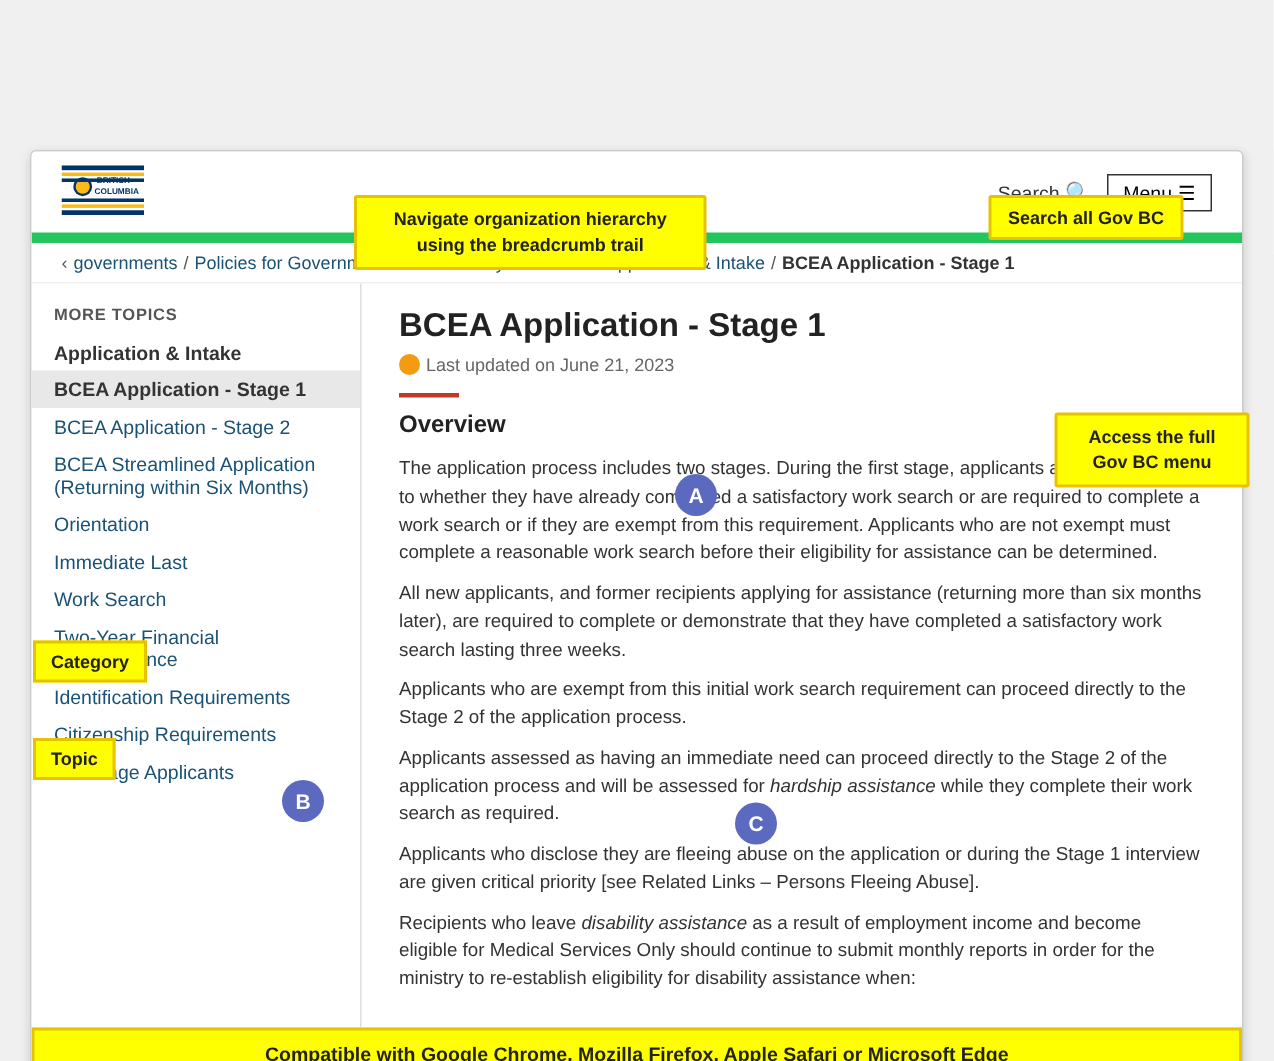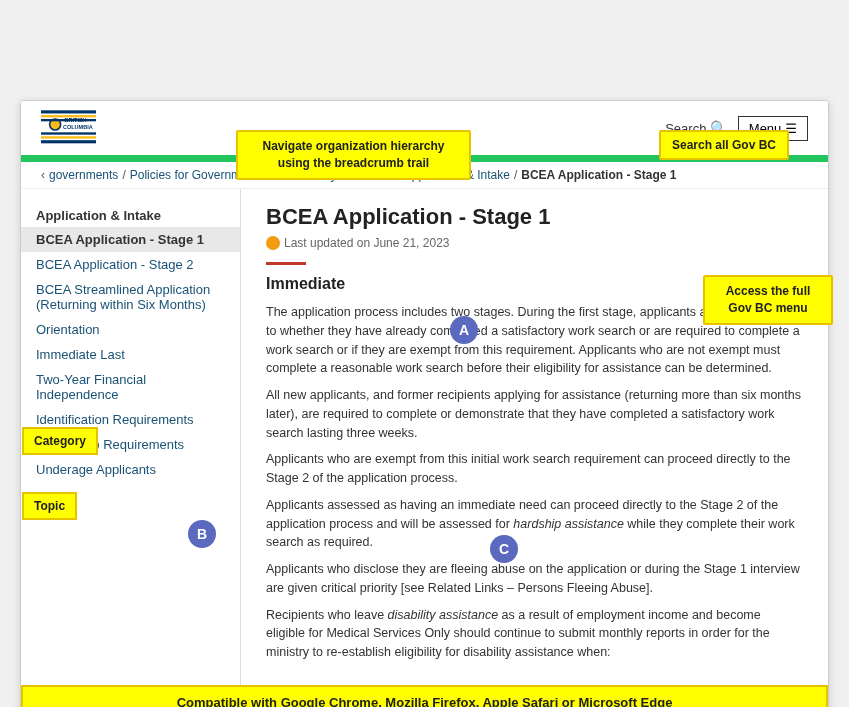--- a/index.html
+++ b/index.html
@@ -297,39 +297,41 @@
       <a href="#">BCEA Policy &amp; Proce...</a>
       <span>/</span>
       <a href="#">Application &amp; Intake</a>
       <span>/</span>
       <span class="current">BCEA Application - Stage 1</span>
     </div>
 
     <div class="main-content">
 
       <div class="sidebar">
+        <div class="sidebar-more-topics">MORE TOPICS</div>
         <div class="sidebar-category">Application &amp; Intake</div>
         <div class="sidebar-item active">BCEA Application - Stage 1</div>
         <div class="sidebar-item">BCEA Application - Stage 2</div>
         <div class="sidebar-item">BCEA Streamlined Application (Returning within Six Months)</div>
         <div class="sidebar-item">Orientation</div>
         <div class="sidebar-item">Immediate Last</div>
+        <div class="sidebar-item">Work Search</div>
         <div class="sidebar-item">Two-Year Financial Independence</div>
         <div class="sidebar-item">Identification Requirements</div>
         <div class="sidebar-item">Citizenship Requirements</div>
         <div class="sidebar-item">Underage Applicants</div>
       </div>
 
       <div class="content-area">
         <h1 class="page-title">BCEA Application - Stage 1</h1>
         <div class="last-updated">
           <span>Last updated on June 21, 2023</span>
         </div>
         <div class="section-divider"></div>
-        <h2 class="section-title">Immediate</h2>
+        <h2 class="section-title">Overview</h2>
 
         <p class="content-text">The application process includes two stages. During the first stage, applicants are assessed as to whether they have already completed a satisfactory work search or are required to complete a work search or if they are exempt from this requirement. Applicants who are not exempt must complete a reasonable work search before their eligibility for assistance can be determined.</p>
 
         <p class="content-text">All new applicants, and former recipients applying for assistance (returning more than six months later), are required to complete or demonstrate that they have completed a satisfactory work search lasting three weeks.</p>
 
         <p class="content-text">Applicants who are exempt from this initial work search requirement can proceed directly to the Stage 2 of the application process.</p>
 
         <p class="content-text">Applicants assessed as having an immediate need can proceed directly to the Stage 2 of the application process and will be assessed for <em>hardship assistance</em> while they complete their work search as required.</p>
 
         <p class="content-text">Applicants who disclose they are fleeing abuse on the application or during the Stage 1 interview are given critical priority [see Related Links – Persons Fleeing Abuse].</p>

